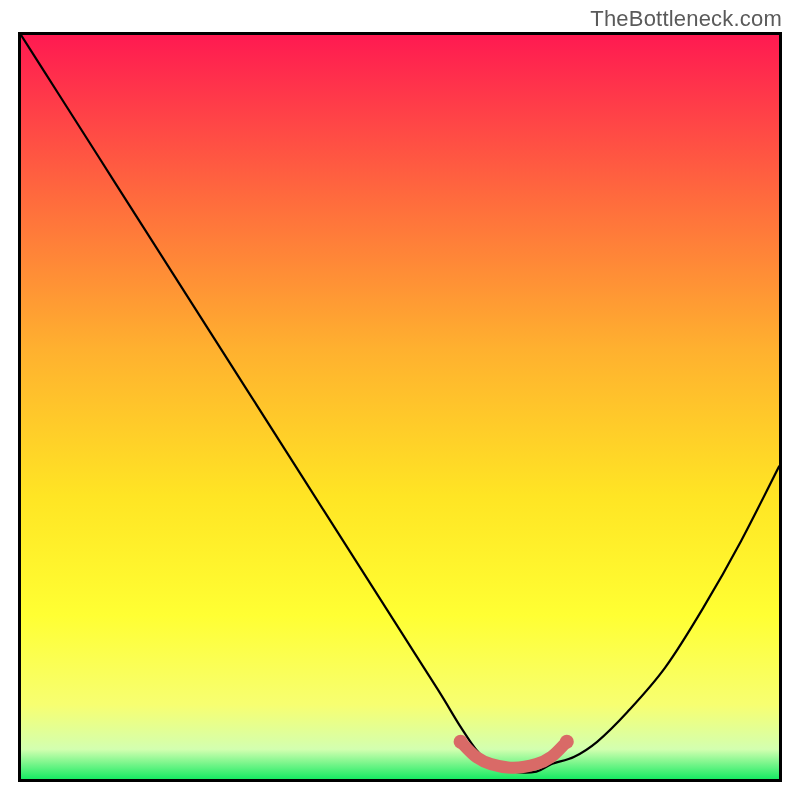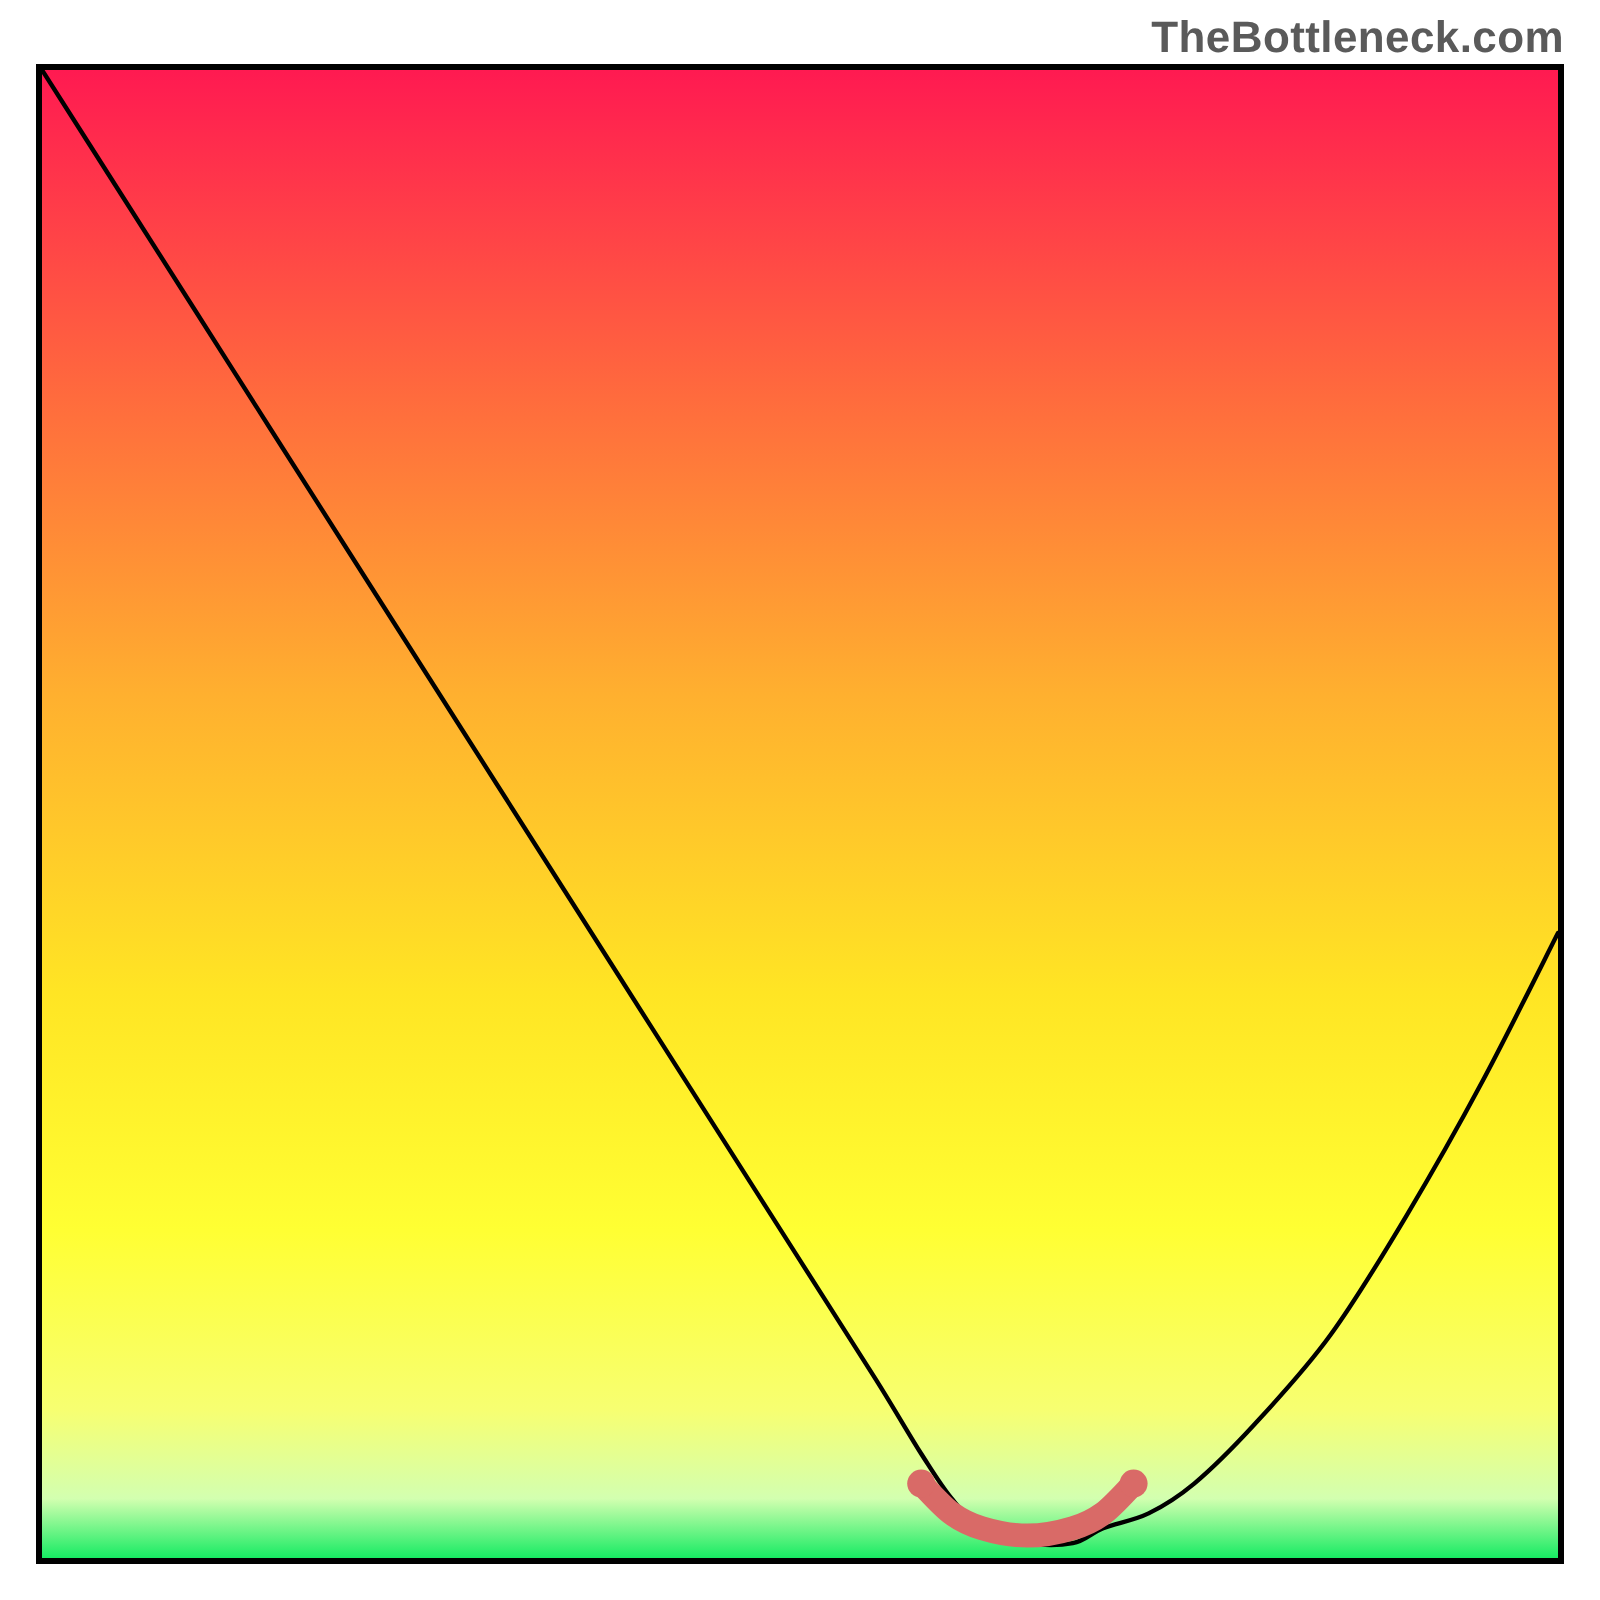--- a/index.html
+++ b/index.html
@@ -15,21 +15,21 @@
     position: relative;
     width: 800px;
     height: 800px;
     box-sizing: border-box;
   }
   .watermark {
     position: absolute;
     top: 6px;
     right: 18px;
     font-size: 22px;
-    font-weight: 700;
+    font-weight: 400;
     color: #5a5a5a;
     letter-spacing: 0.2px;
   }
   .plot-border {
     position: absolute;
     left: 18px;
     top: 32px;
     width: 764px;
     height: 750px;
     border: 3px solid #000;

